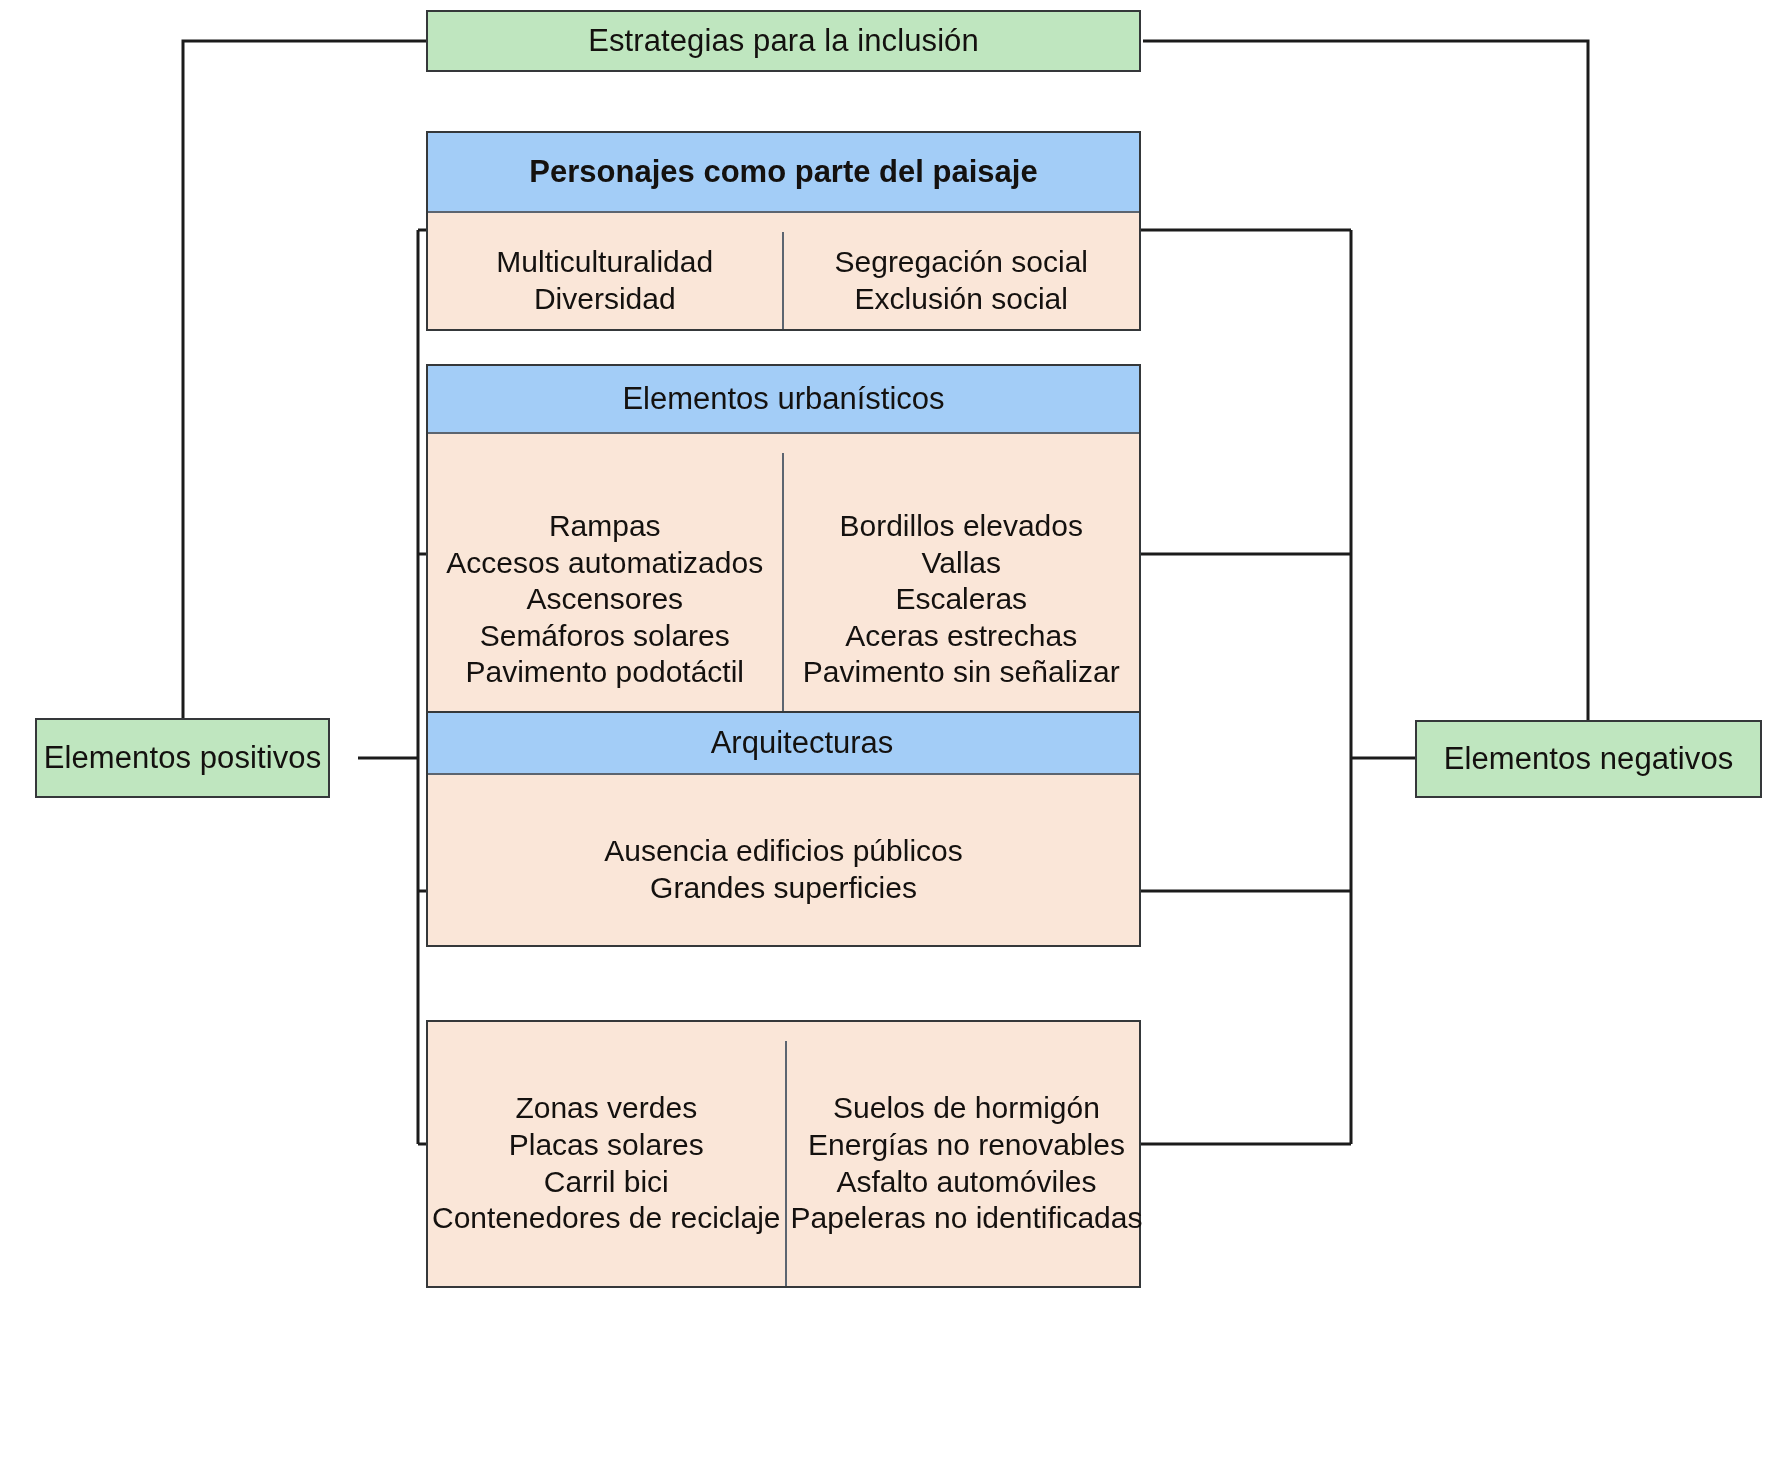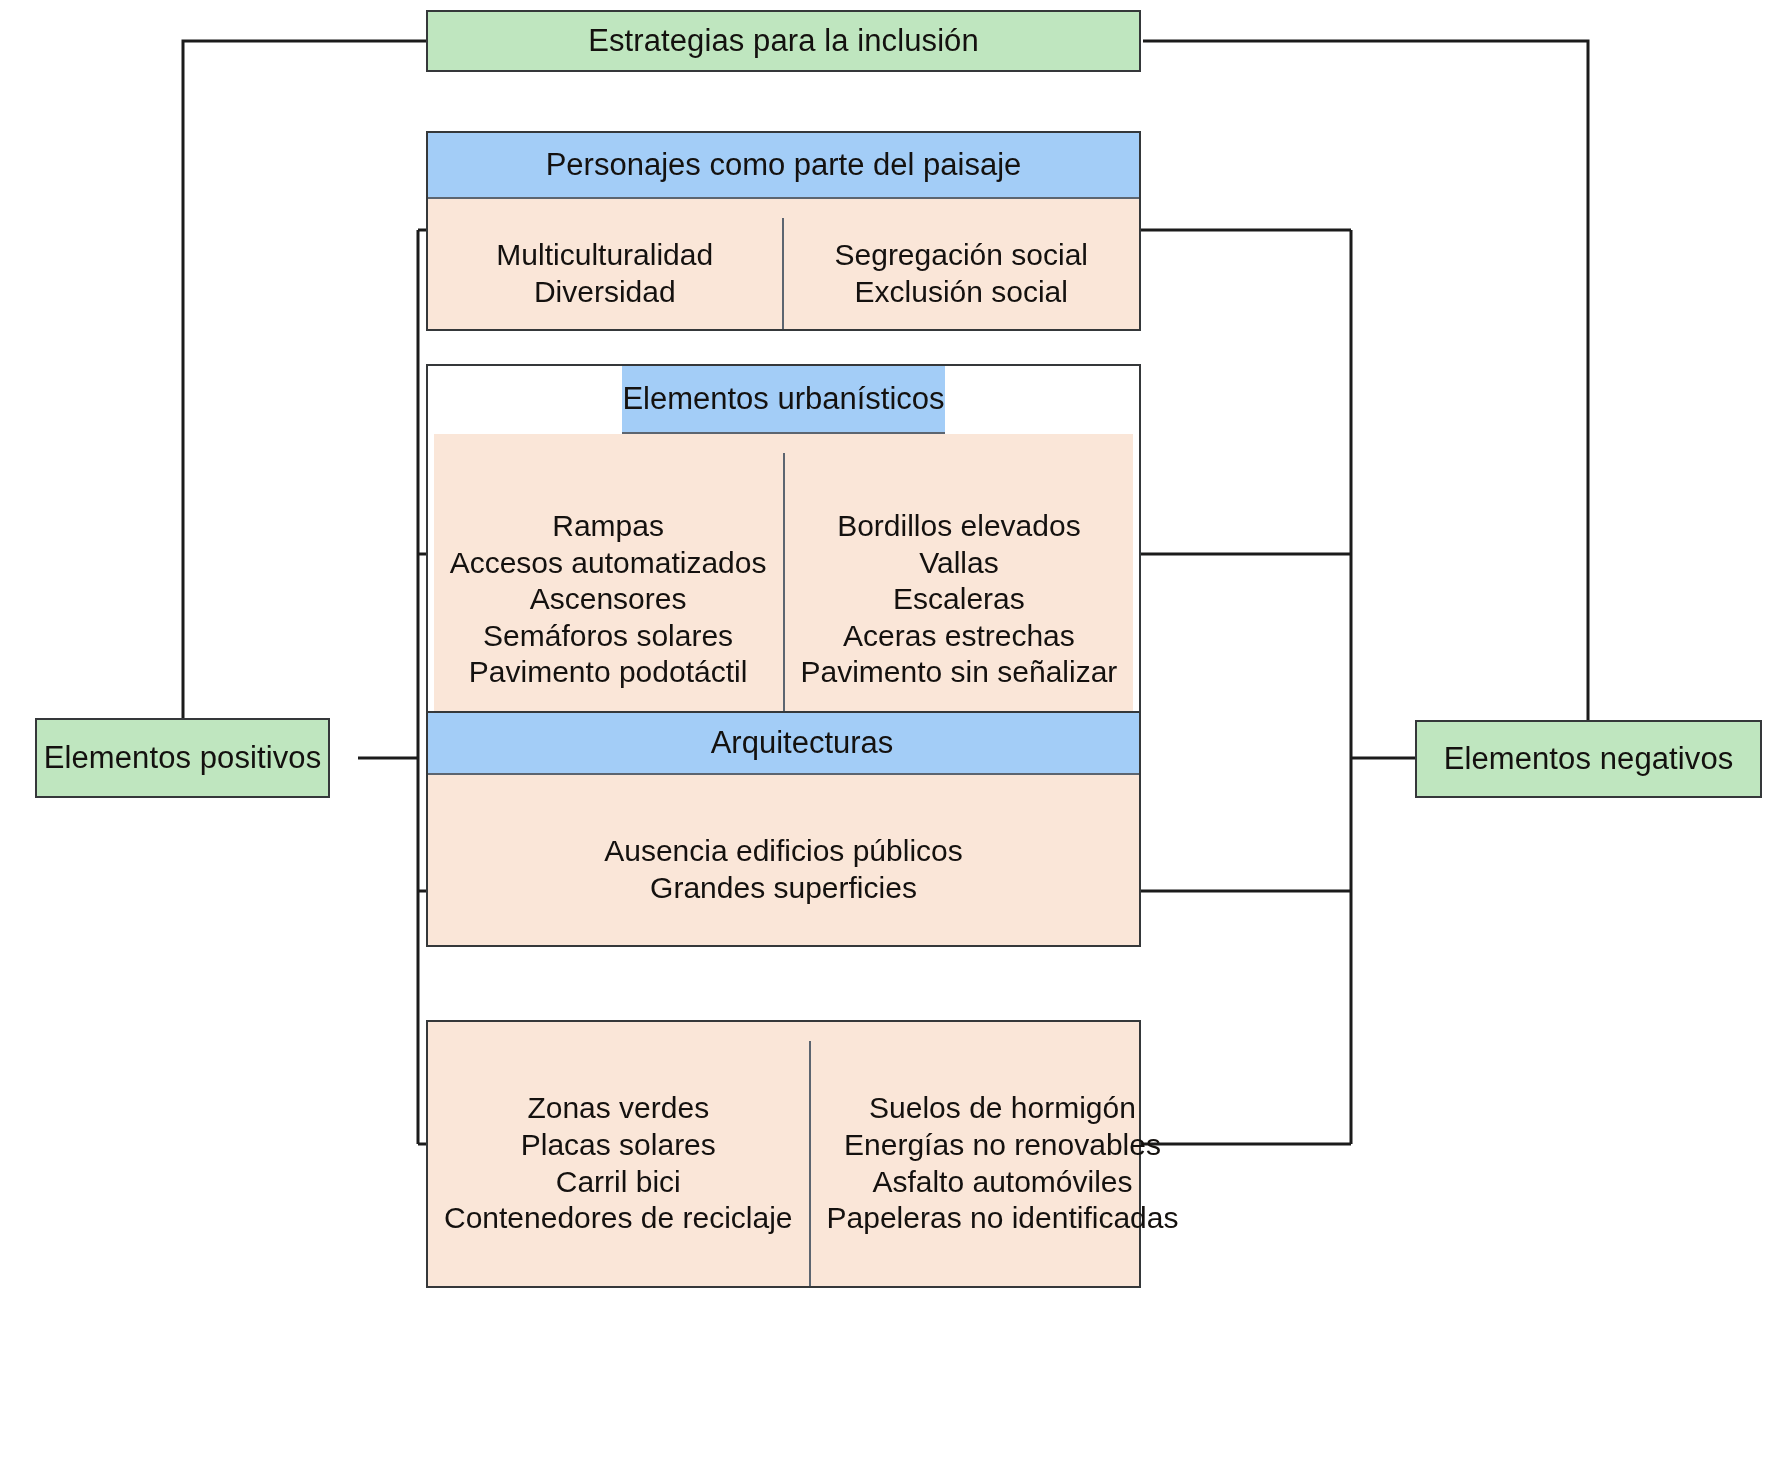--- a/index.html
+++ b/index.html
@@ -70,21 +70,21 @@
     background: #fae6d8;
     min-height: 0;
   }
   .col {
     flex: 1 1 50%;
     box-sizing: border-box;
     display: flex;
     flex-direction: column;
     align-items: center;
     justify-content: center;
-    padding: 6px 16px;
+    padding: 6px 4px;
     margin-top: 19px;
   }
   .col-left {
     border-right: 2px solid #5c6570;
   }
   .col .item {
     font-size: 30px;
     line-height: 1.22;
     color: #14110f;
     white-space: nowrap;
@@ -129,36 +129,36 @@
 
   <div class="box endpoint" style="left:5px; top:718px; width:295px; height:80px;margin-left:30px;">
     <span class="endpoint-label">Elementos positivos</span>
   </div>
 
   <div class="box endpoint" style="left:1415px; top:720px; width:347px; height:78px;">
     <span class="endpoint-label">Elementos negativos</span>
   </div>
 
   <div class="card" style="left:426px; top:131px; width:715px; height:200px;">
-    <div class="card-header" style="height:66px;">
+    <div class="card-header" style="height:80px;font-weight:bold;">
       <span class="card-title">Personajes como parte del paisaje</span>
     </div>
     <div class="card-body">
       <div class="col col-left">
         <div class="item">Multiculturalidad</div>
         <div class="item">Diversidad</div>
       </div>
       <div class="col">
         <div class="item">Segregación social</div>
         <div class="item">Exclusión social</div>
       </div>
     </div>
   </div>
 
-  <div class="card" style="left:426px; top:364px; width:715px; height:384px;align-items:center;">
+  <div class="card" style="left:426px; top:364px; width:715px; height:384px;">
     <div class="card-header" style="height:68px;">
       <span class="card-title">Elementos urbanísticos</span>
     </div>
     <div class="card-body">
       <div class="col col-left">
         <div class="item">Rampas</div>
         <div class="item">Accesos automatizados</div>
         <div class="item">Ascensores</div>
         <div class="item">Semáforos solares</div>
         <div class="item">Pavimento podotáctil</div>

